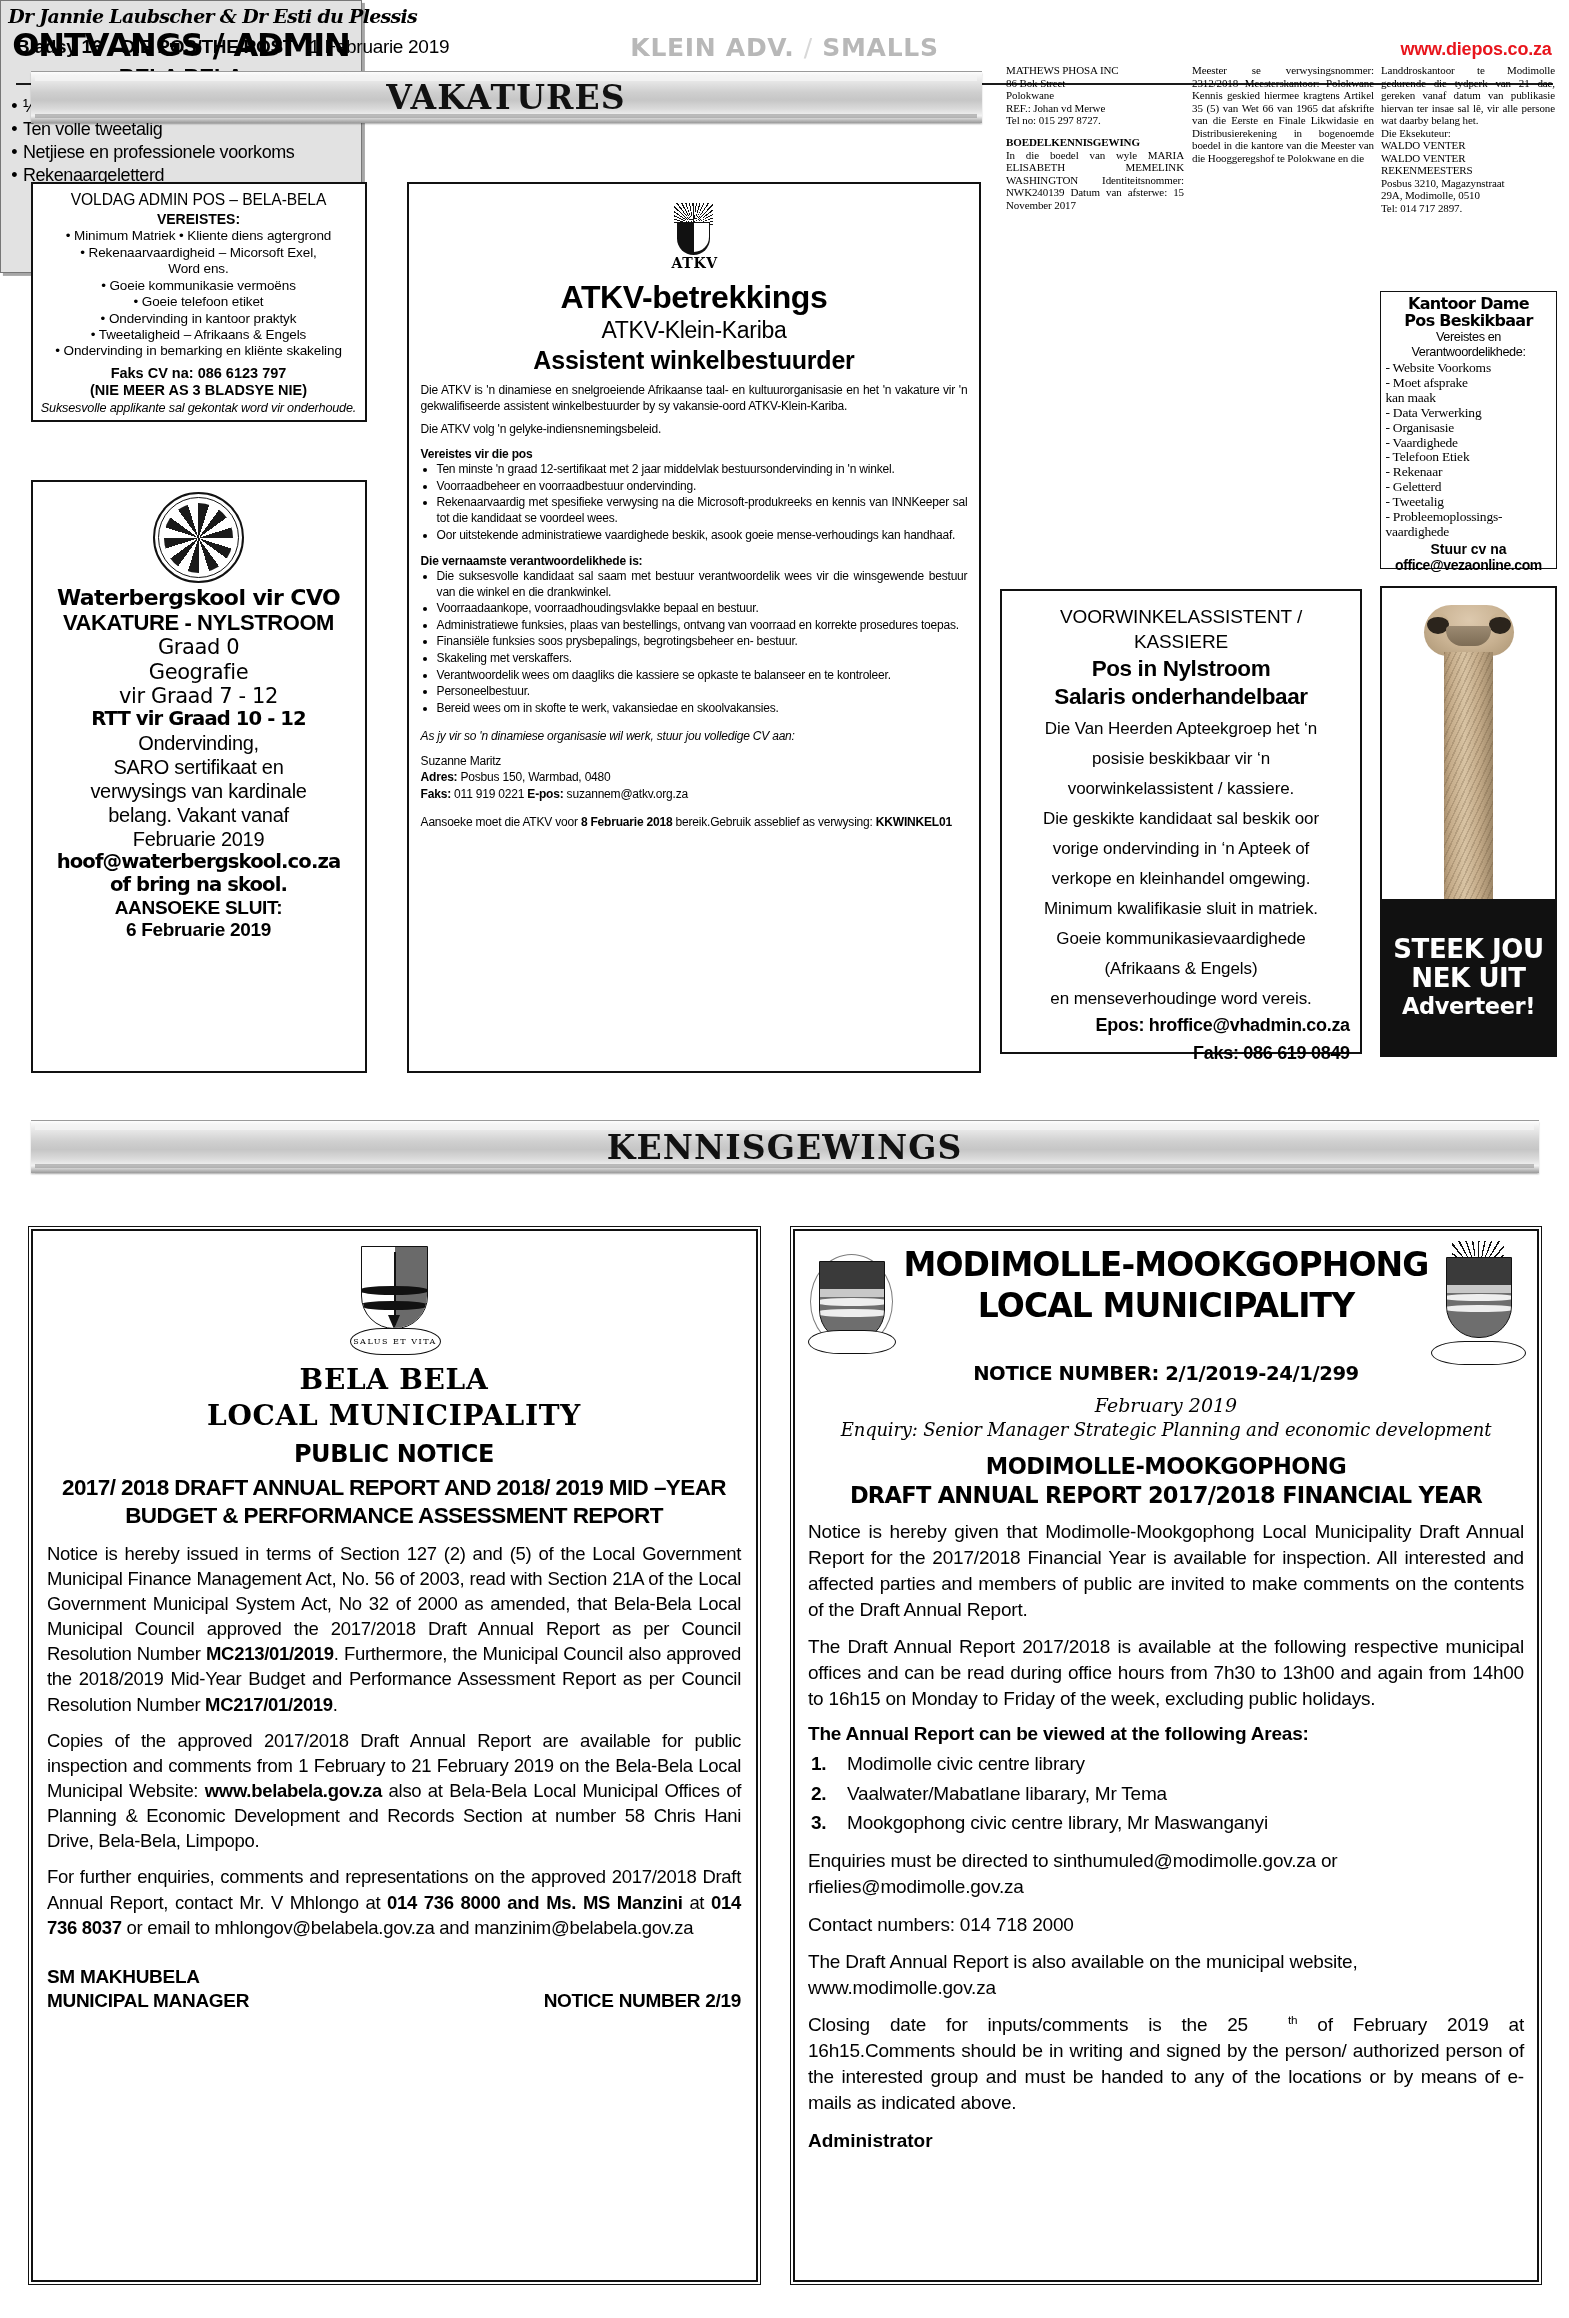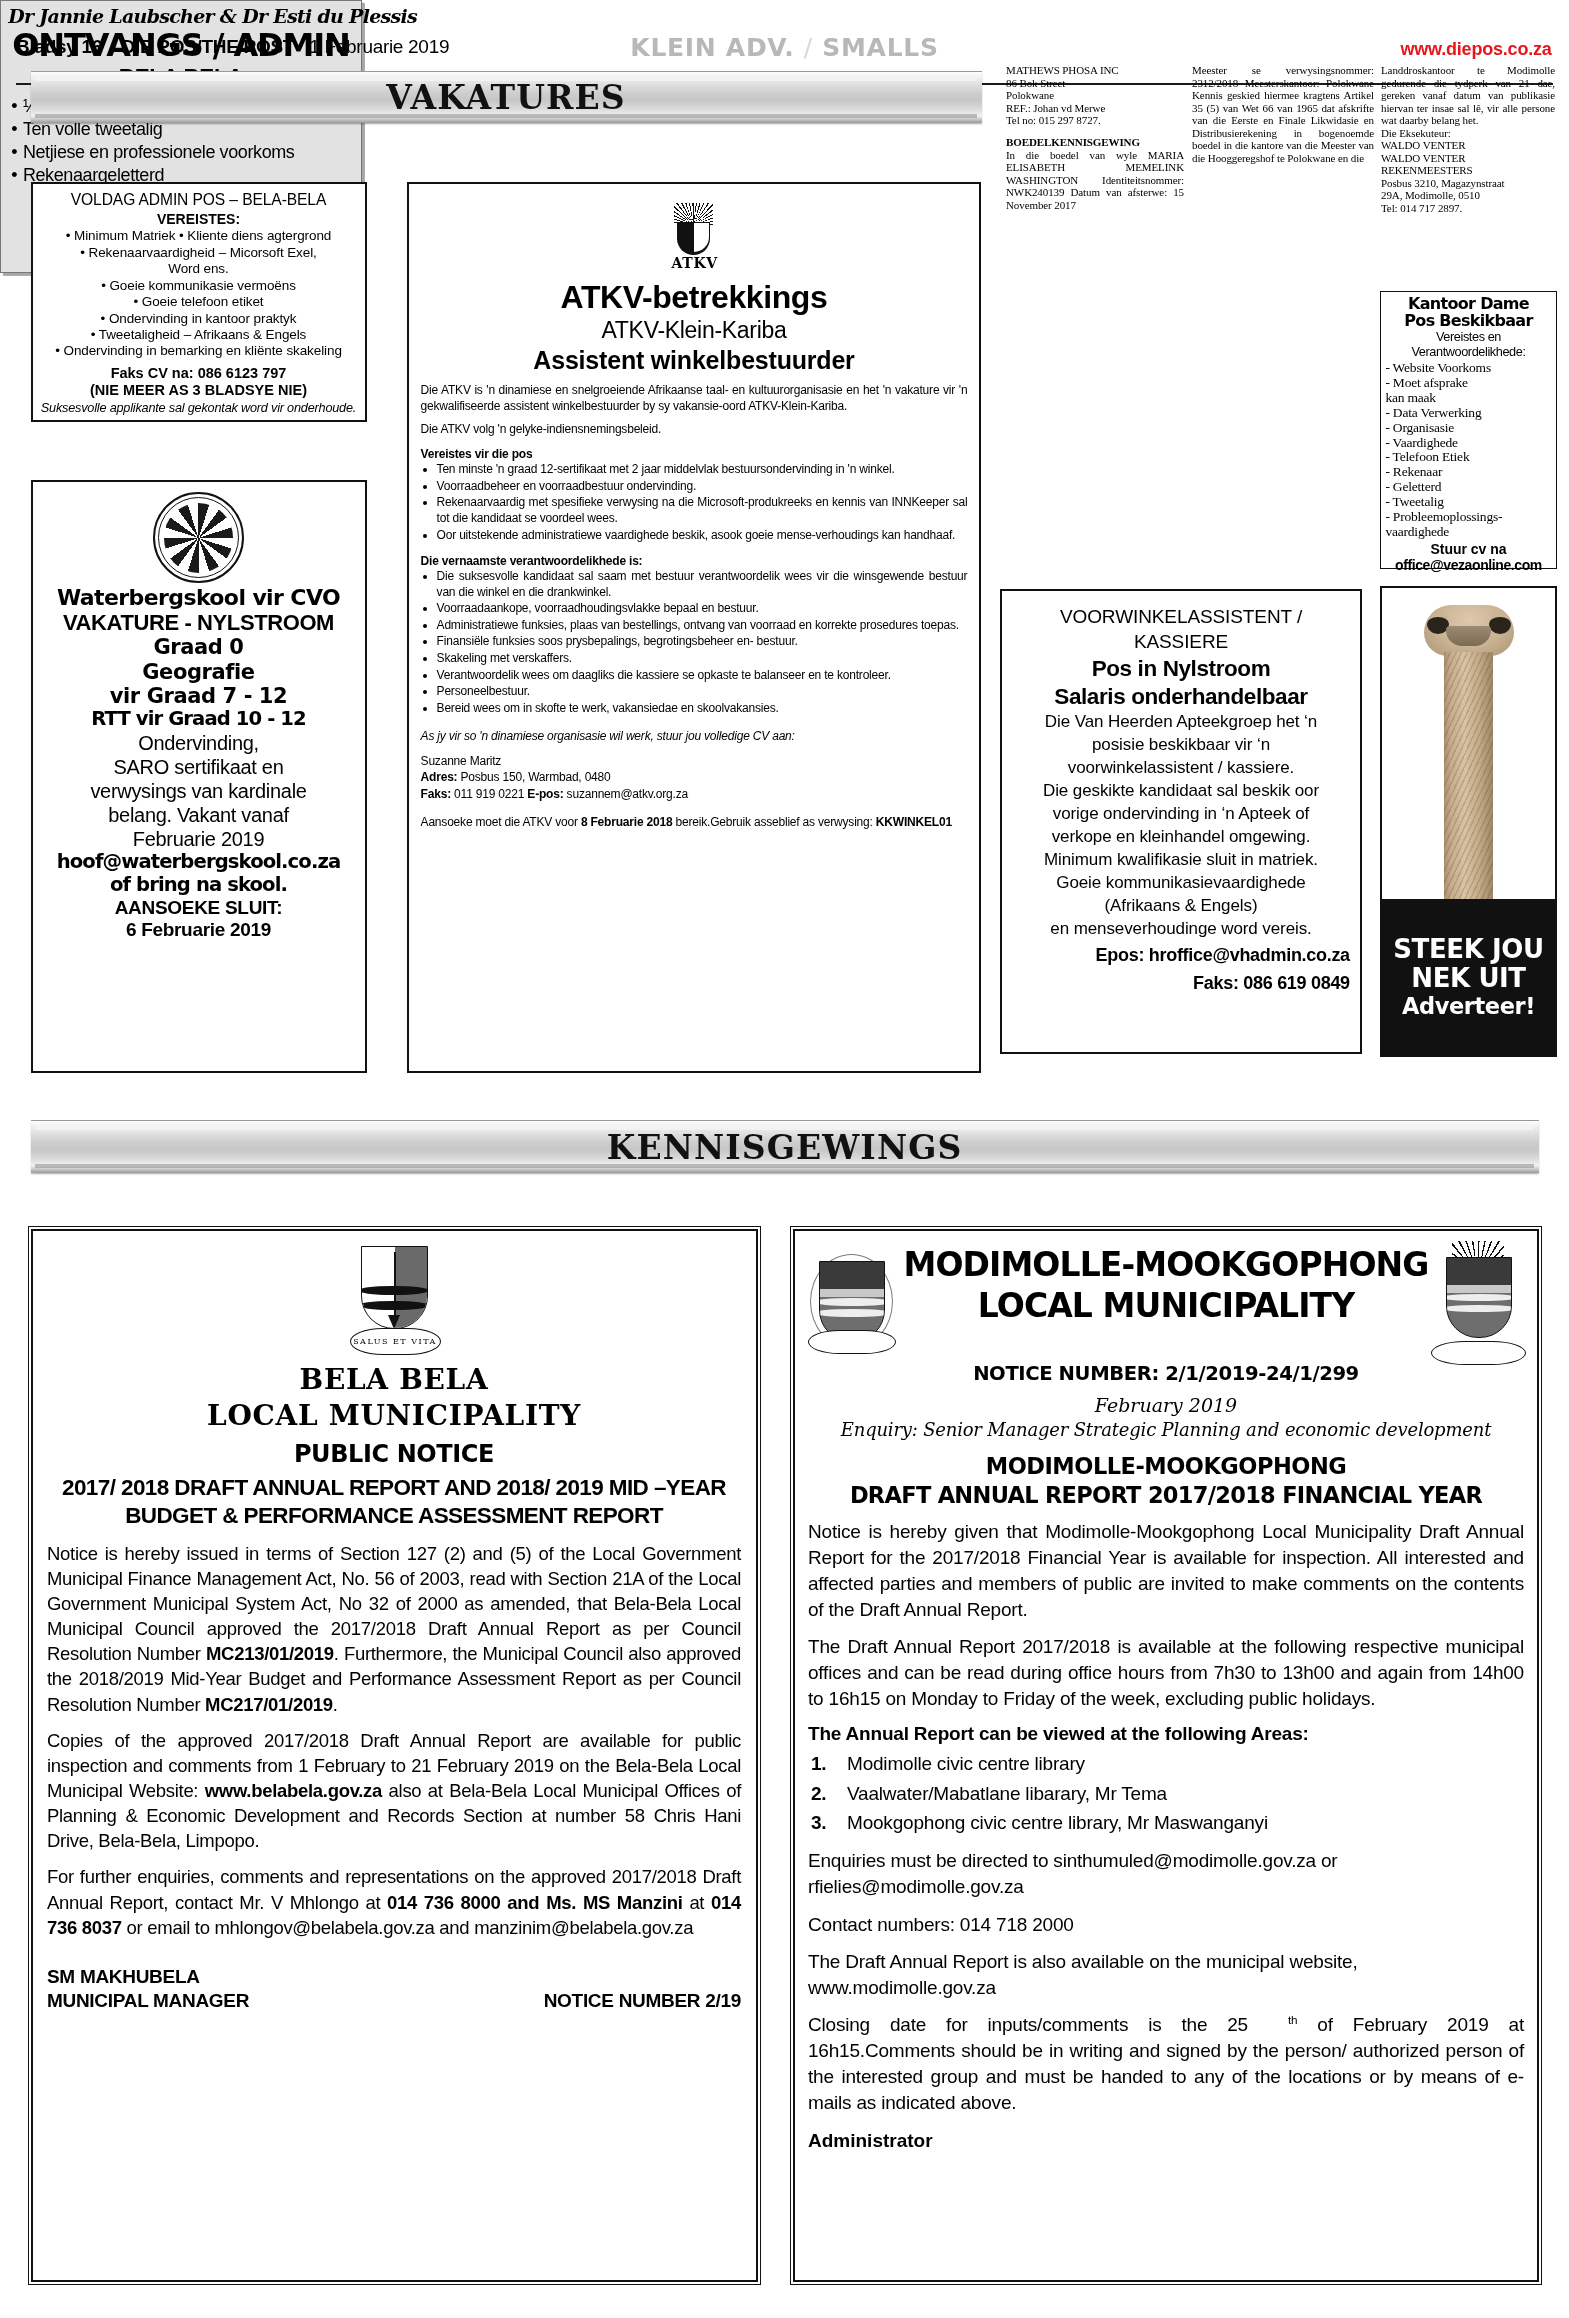--- a/index.html
+++ b/index.html
@@ -45,21 +45,21 @@
   #ad-water{left:30.5px;top:480px;width:336px;height:593px;padding:5.8px 5.8px;}
   #ad-water .logo{width:87px;height:87px;margin:4.4px auto 2.9px;border-radius:50%;border:2.2px solid #111;position:relative;overflow:hidden;background:#fff;}
   #ad-water .logo .in{position:absolute;left:8.7px;top:8.7px;right:8.7px;bottom:8.7px;border-radius:50%;background:
      conic-gradient(#1a1a1a 0 18deg,#fff 18deg 36deg,#1a1a1a 36deg 54deg,#fff 54deg 72deg,#1a1a1a 72deg 90deg,#fff 90deg 108deg,
      #1a1a1a 108deg 126deg,#fff 126deg 144deg,#1a1a1a 144deg 162deg,#fff 162deg 180deg,#1a1a1a 180deg 198deg,#fff 198deg 216deg,
      #1a1a1a 216deg 234deg,#fff 234deg 252deg,#1a1a1a 252deg 270deg,#fff 270deg 288deg,#1a1a1a 288deg 306deg,#fff 306deg 324deg,
      #1a1a1a 324deg 342deg,#fff 342deg 360deg);}
   #ad-water .logo .ring{position:absolute;left:2.9px;top:2.9px;right:2.9px;bottom:2.9px;border-radius:50%;border:1.5px solid #111;}
   #ad-water .l1{font-size:22px;font-weight:bold;text-align:center;font-family:"DejaVu Sans",sans-serif;letter-spacing:-0.6px;line-height:1.12;}
   #ad-water .l2{font-size:22px;font-weight:bold;text-align:center;letter-spacing:-0.4px;line-height:1.12;}
-  #ad-water .l3{font-size:21px;font-weight:bold;text-align:center;font-family:"DejaVu Sans",sans-serif;letter-spacing:-0.4px;line-height:1.16;}
+  #ad-water .l3{font-size:21px;font-weight:normal;text-align:center;font-family:"DejaVu Sans",sans-serif;letter-spacing:-0.4px;line-height:1.16;}
   #ad-water .l4{font-size:20px;text-align:center;line-height:1.2;letter-spacing:-0.3px;}
   #ad-water .l5{font-size:19.6px;font-weight:bold;text-align:center;font-family:"DejaVu Sans",sans-serif;letter-spacing:-0.9px;line-height:1.16;}
   #ad-water .l6{font-size:19px;font-weight:bold;text-align:center;letter-spacing:-0.3px;line-height:1.16;}
 
   
   #ad-atkv{left:407px;top:182px;width:574px;height:891px;padding:7.3px 11.6px 5.8px;}
   #ad-atkv .logo{width:45px;height:54px;margin:11.6px auto 0;position:relative;}
   #ad-atkv .logo .shield{position:absolute;left:5.8px;top:19px;width:33px;height:33px;background:#111;border-radius:0 0 16.7px 16.7px;}
   #ad-atkv .logo .shield:after{content:"";position:absolute;left:16.7px;top:1.5px;width:15.3px;height:29px;background:#fff;border-radius:0 0 15.3px 0;}
   #ad-atkv .logo .rays{position:absolute;left:2.9px;top:0;width:39px;height:22px;background:
@@ -99,21 +99,21 @@
   #ad-kantoor .k2{font-size:12.7px;text-align:center;line-height:1.12;letter-spacing:-0.4px;margin-top:0.7px;}
   #ad-kantoor ul{list-style:none;margin:2.2px 0 0;padding:0;}
   #ad-kantoor li{font-family:"Liberation Serif",serif;font-size:13.5px;line-height:1.1;letter-spacing:-0.2px;}
   #ad-kantoor .k3{font-size:14px;font-weight:bold;text-align:center;margin-top:1.5px;}
   #ad-kantoor .k4{font-size:14px;font-weight:bold;text-align:center;letter-spacing:-0.4px;}
 
   
   #ad-voor{left:1000px;top:589px;width:362px;height:465px;padding:13px 10.2px 5.8px;}
   #ad-voor .v1{font-size:19px;text-align:center;line-height:1.32;letter-spacing:-0.1px;}
   #ad-voor .v2{font-size:22.5px;font-weight:bold;text-align:center;letter-spacing:-0.4px;line-height:1.15;margin-top:2.2px;}
-  #ad-voor .v3{font-size:17px;text-align:center;line-height:1.29;letter-spacing:-0.1px;margin-top:1px;}
+  #ad-voor .v3{font-size:17px;text-align:center;line-height:1.29;letter-spacing:-0.1px;margin-top:8px;}
   #ad-voor .v4{font-size:18px;font-weight:bold;text-align:right;line-height:1.22;margin-top:5.8px;letter-spacing:-0.3px;}
 
   
   #ad-ostrich{left:1380px;top:586px;width:177px;height:471px;padding:0;overflow:hidden;}
   .ostrich{position:absolute;left:0;top:0;width:100%;height:313px;overflow:hidden;background:#fff;}
   .ostrich .head{position:absolute;left:50%;top:17.4px;margin-left:-45px;width:90px;height:51px;border-radius:44px 44px 38px 38px;
       background:radial-gradient(ellipse at 50% 30%,#ddc9ae 0%,#c9b292 55%,#ab9473 100%);}
   .ostrich .beak{position:absolute;left:50%;top:38px;margin-left:-22.5px;width:45px;height:20.4px;border-radius:4.4px 4.4px 17.4px 17.4px;
       background:linear-gradient(#9c8a72,#7d6c55);}
   .ostrich .eye{position:absolute;top:25px;width:22px;height:17.4px;border-radius:50%;background:#2b241c;border-top:4.4px solid #cbb493;}

